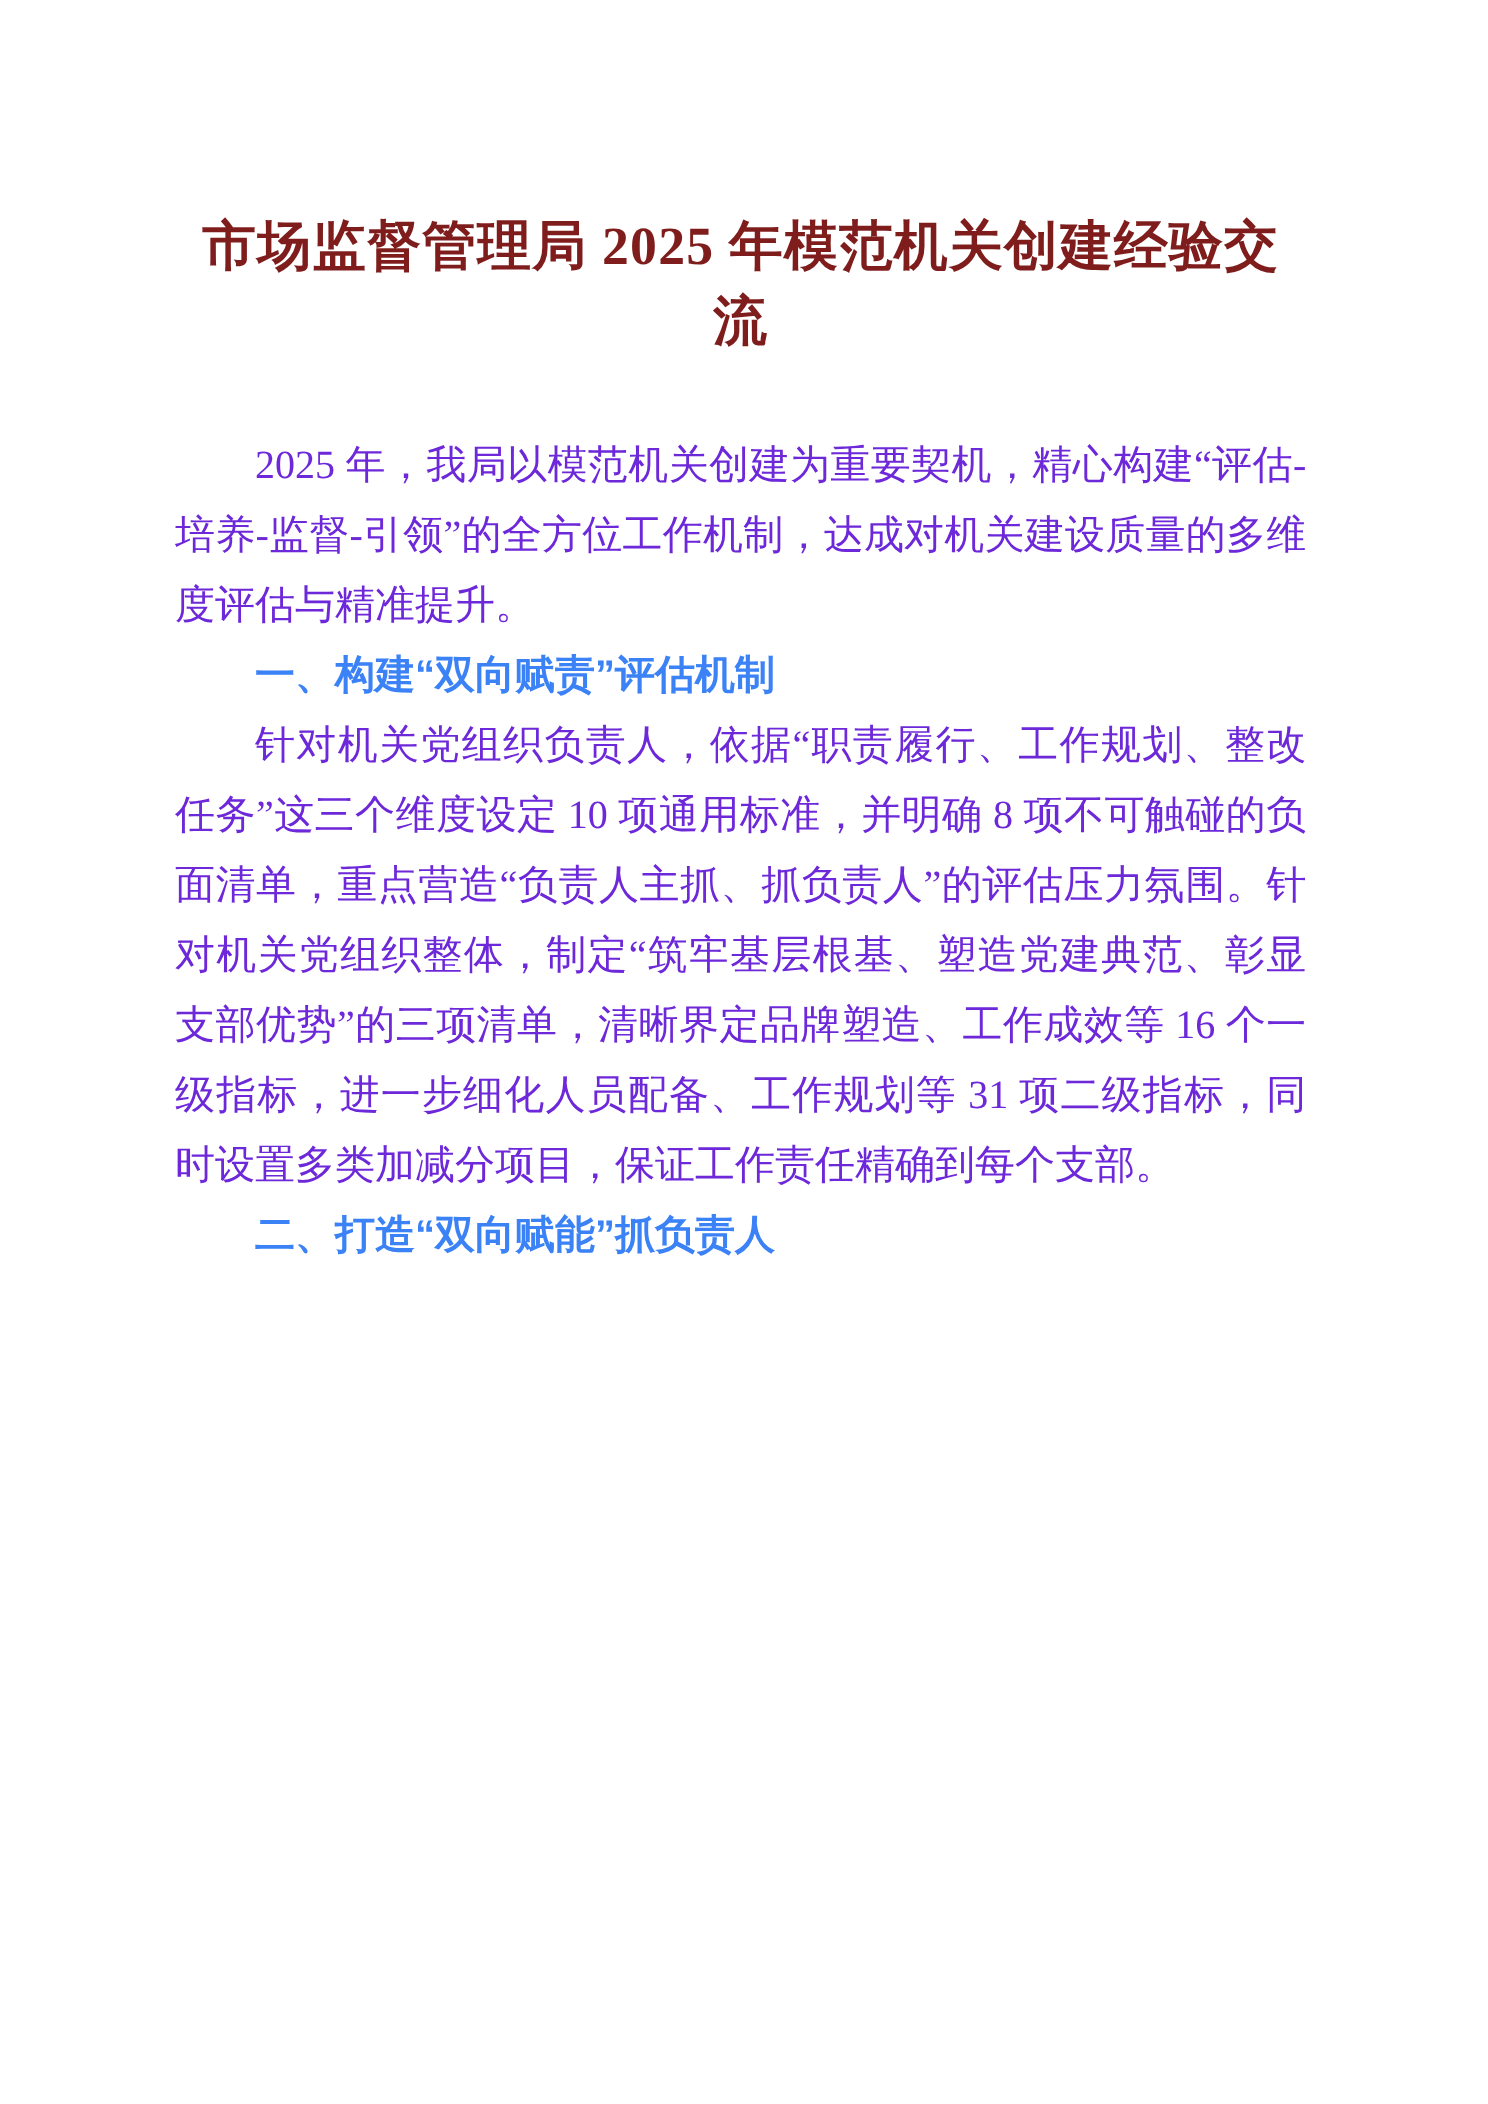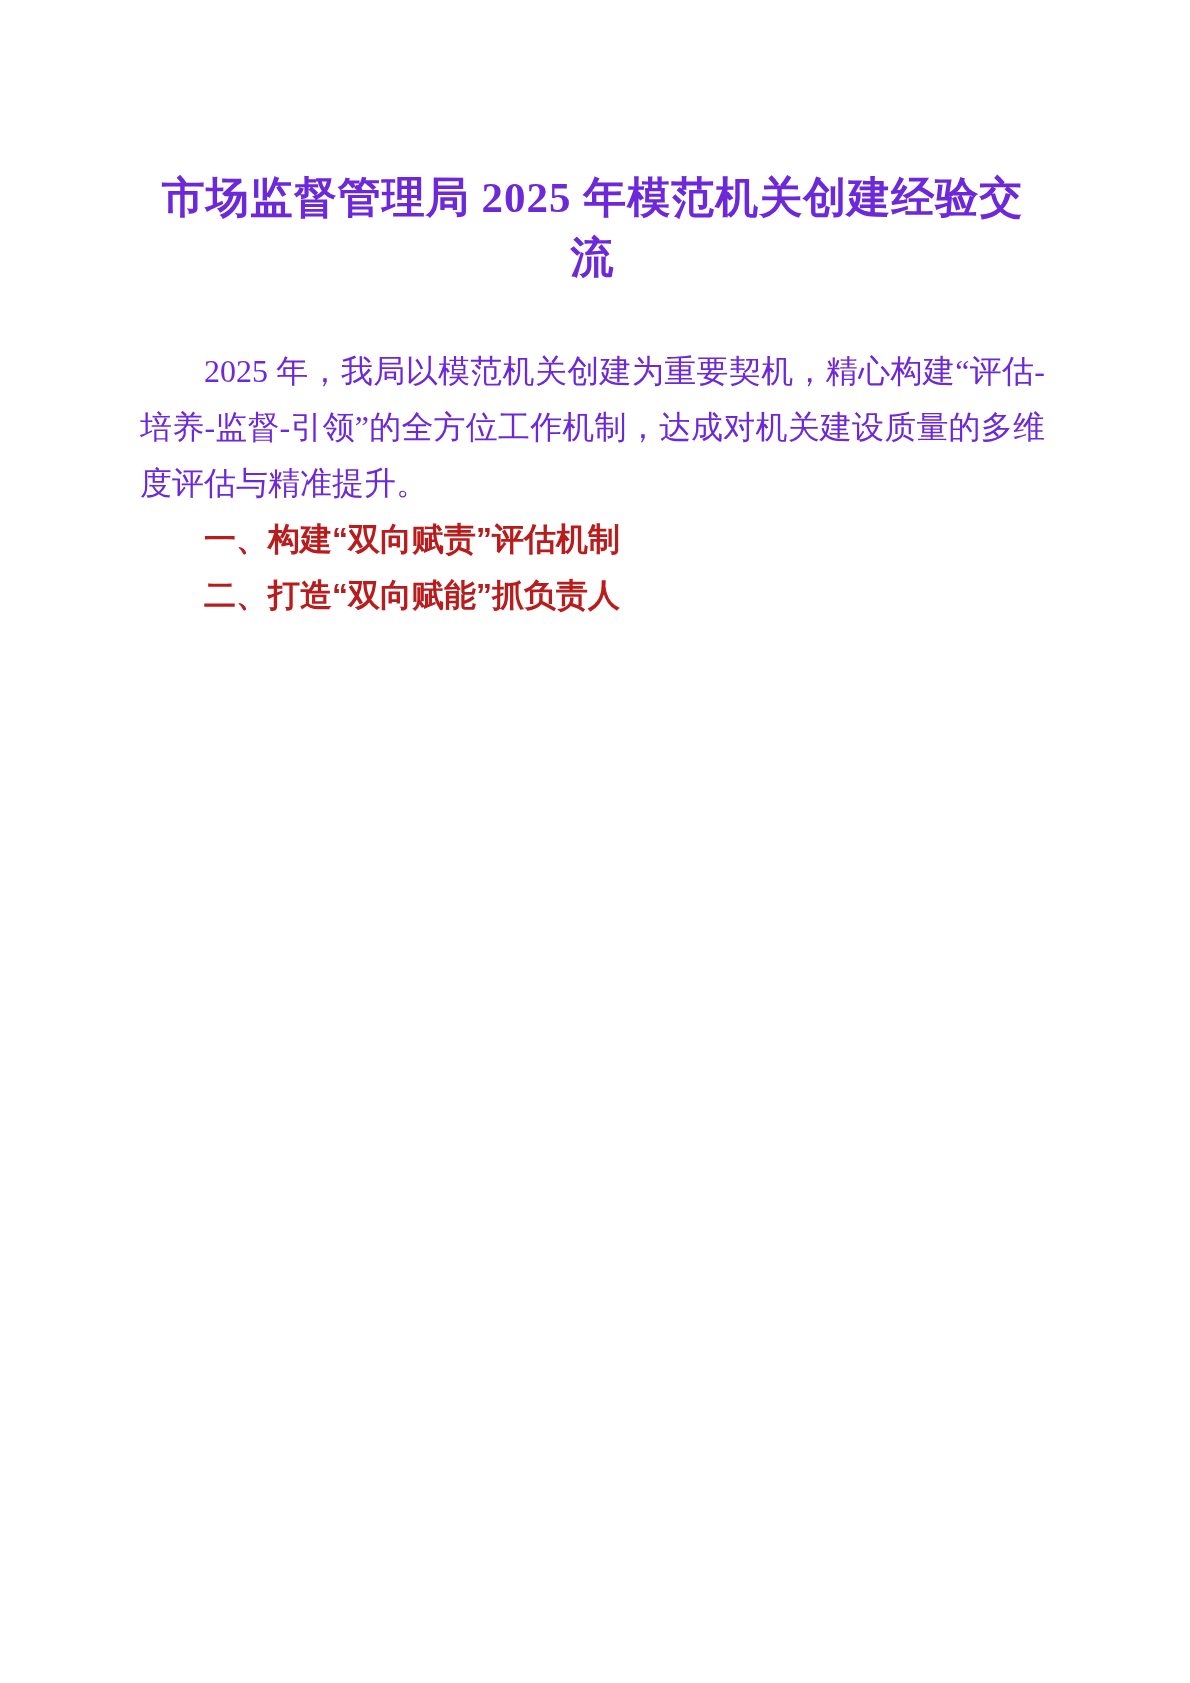--- a/index.html
+++ b/index.html
@@ -20,48 +20,49 @@
     font-family: "Liberation Serif", "DejaVu Serif", serif;
   }
   .doc-title {
     margin: 168px 0 55px 0;
     font-size: 43px;
     line-height: 60px;
     font-weight: bold;
     text-align: center;
     letter-spacing: 1px;
     font-family: "Liberation Serif", "DejaVu Serif", serif;
-    color: #6d28d9;
+    color: #7f1d1d;
   }
   .body-paragraph {
     margin: 0;
     font-size: 32px;
     line-height: 56px;
     text-align: justify;
     text-indent: 2em;
     color: #6d28d9;
     font-family: "Liberation Serif", "DejaVu Serif", serif;
     word-break: break-all;
   }
   .section-heading {
     margin: 0;
     font-size: 32px;
     line-height: 56px;
     font-weight: bold;
     text-indent: 2em;
-    color: #b91c1c;
+    color: #3b82f6;
     font-family: "Liberation Sans", "DejaVu Sans", sans-serif;
   }
 </style>
 </head>
 <body>
 
 <div class="page">
   <h1 class="doc-title">市场监督管理局 2025 年模范机关创建经验交流</h1>
 
   <p class="body-paragraph">2025 年，我局以模范机关创建为重要契机，精心构建“评估-培养-监督-引领”的全方位工作机制，达成对机关建设质量的多维度评估与精准提升。</p>
 
   <h2 class="section-heading">一、构建“双向赋责”评估机制</h2>
 
+  <p class="body-paragraph">针对机关党组织负责人，依据“职责履行、工作规划、整改任务”这三个维度设定 10 项通用标准，并明确 8 项不可触碰的负面清单，重点营造“负责人主抓、抓负责人”的评估压力氛围。针对机关党组织整体，制定“筑牢基层根基、塑造党建典范、彰显支部优势”的三项清单，清晰界定品牌塑造、工作成效等 16 个一级指标，进一步细化人员配备、工作规划等 31 项二级指标，同时设置多类加减分项目，保证工作责任精确到每个支部。</p>
 
   <h2 class="section-heading">二、打造“双向赋能”抓负责人</h2>
 
 </div>
 
 </body></html>

